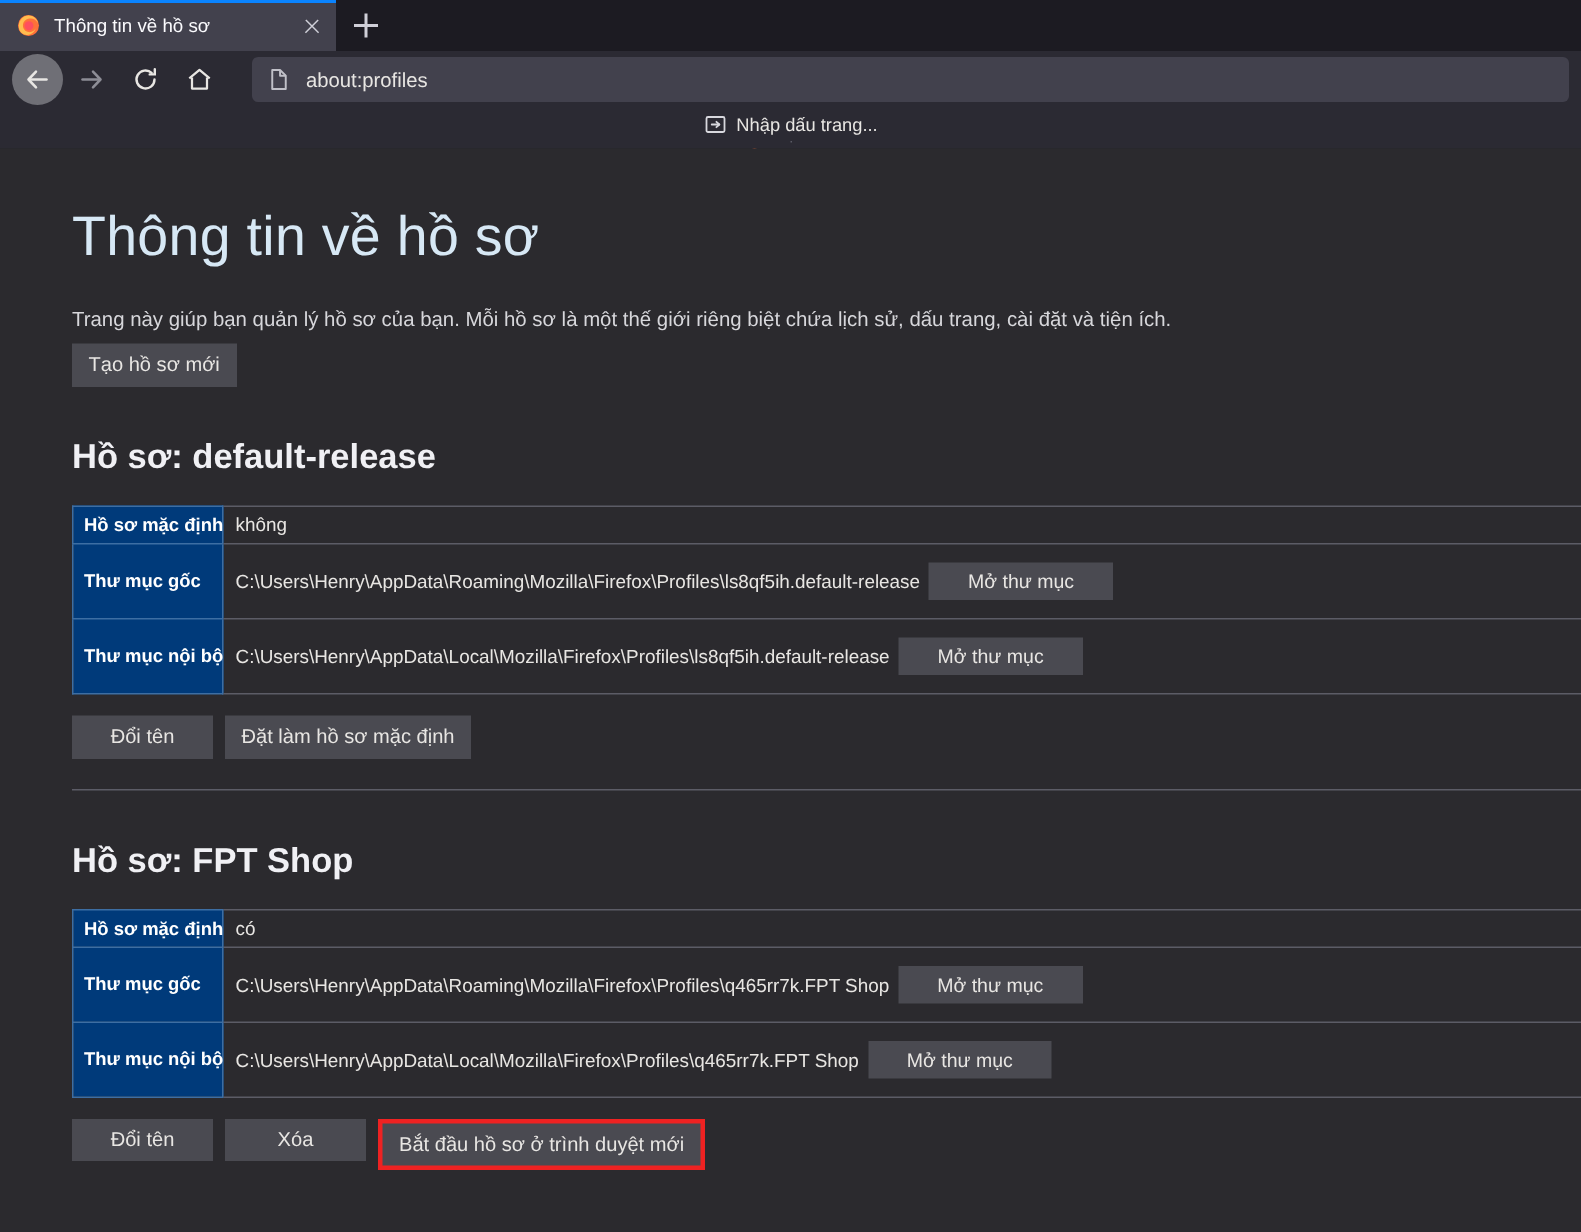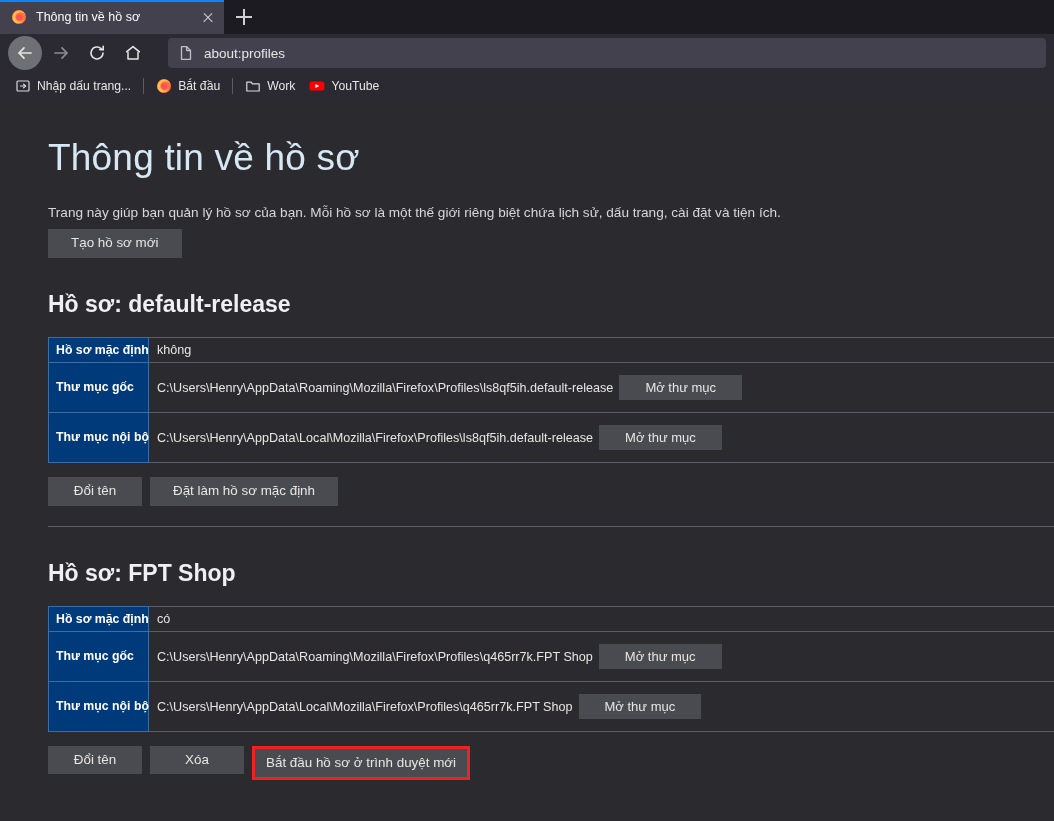--- a/index.html
+++ b/index.html
@@ -110,20 +110,21 @@
   .urlbar .doc-icon { flex: 0 0 16px; margin-right: 10px; height: 16px; }
   .urlbar .url-text { color: #e8e6e3; font-size: 13.5px; }
 
   .bookmarkbar {
     height: 27px;
     background: #2b2a33;
     display: flex;
     align-items: center;
     padding: 0 8px;
     gap: 0;
+    flex-direction: column;
   }
   .bm {
     display: flex; align-items: center;
     padding: 3px 7px;
     color: #e8e6e3;
     font-size: 12.2px;
     white-space: nowrap;
     border-radius: 3px;
   }
   .bm .bmicon {
@@ -162,21 +163,21 @@
     font-size: 13.6px;
     margin: 26px 0 0 0;
   }
 
   .btn {
     background: #4a4a51;
     color: #e8e6e3;
     border: none;
     font-size: 13.4px;
     font-family: "Liberation Sans", sans-serif;
-    padding: 6px 23px;
+    padding: 6px 11px;
     cursor: default;
     line-height: 1.25;
   }
   .btn-create { margin-top: 9px; }
 
   h2.profile-title {
     color: #f0f0f4;
     font-size: 23px;
     font-weight: 700;
     margin: 33px 0 0 0;

